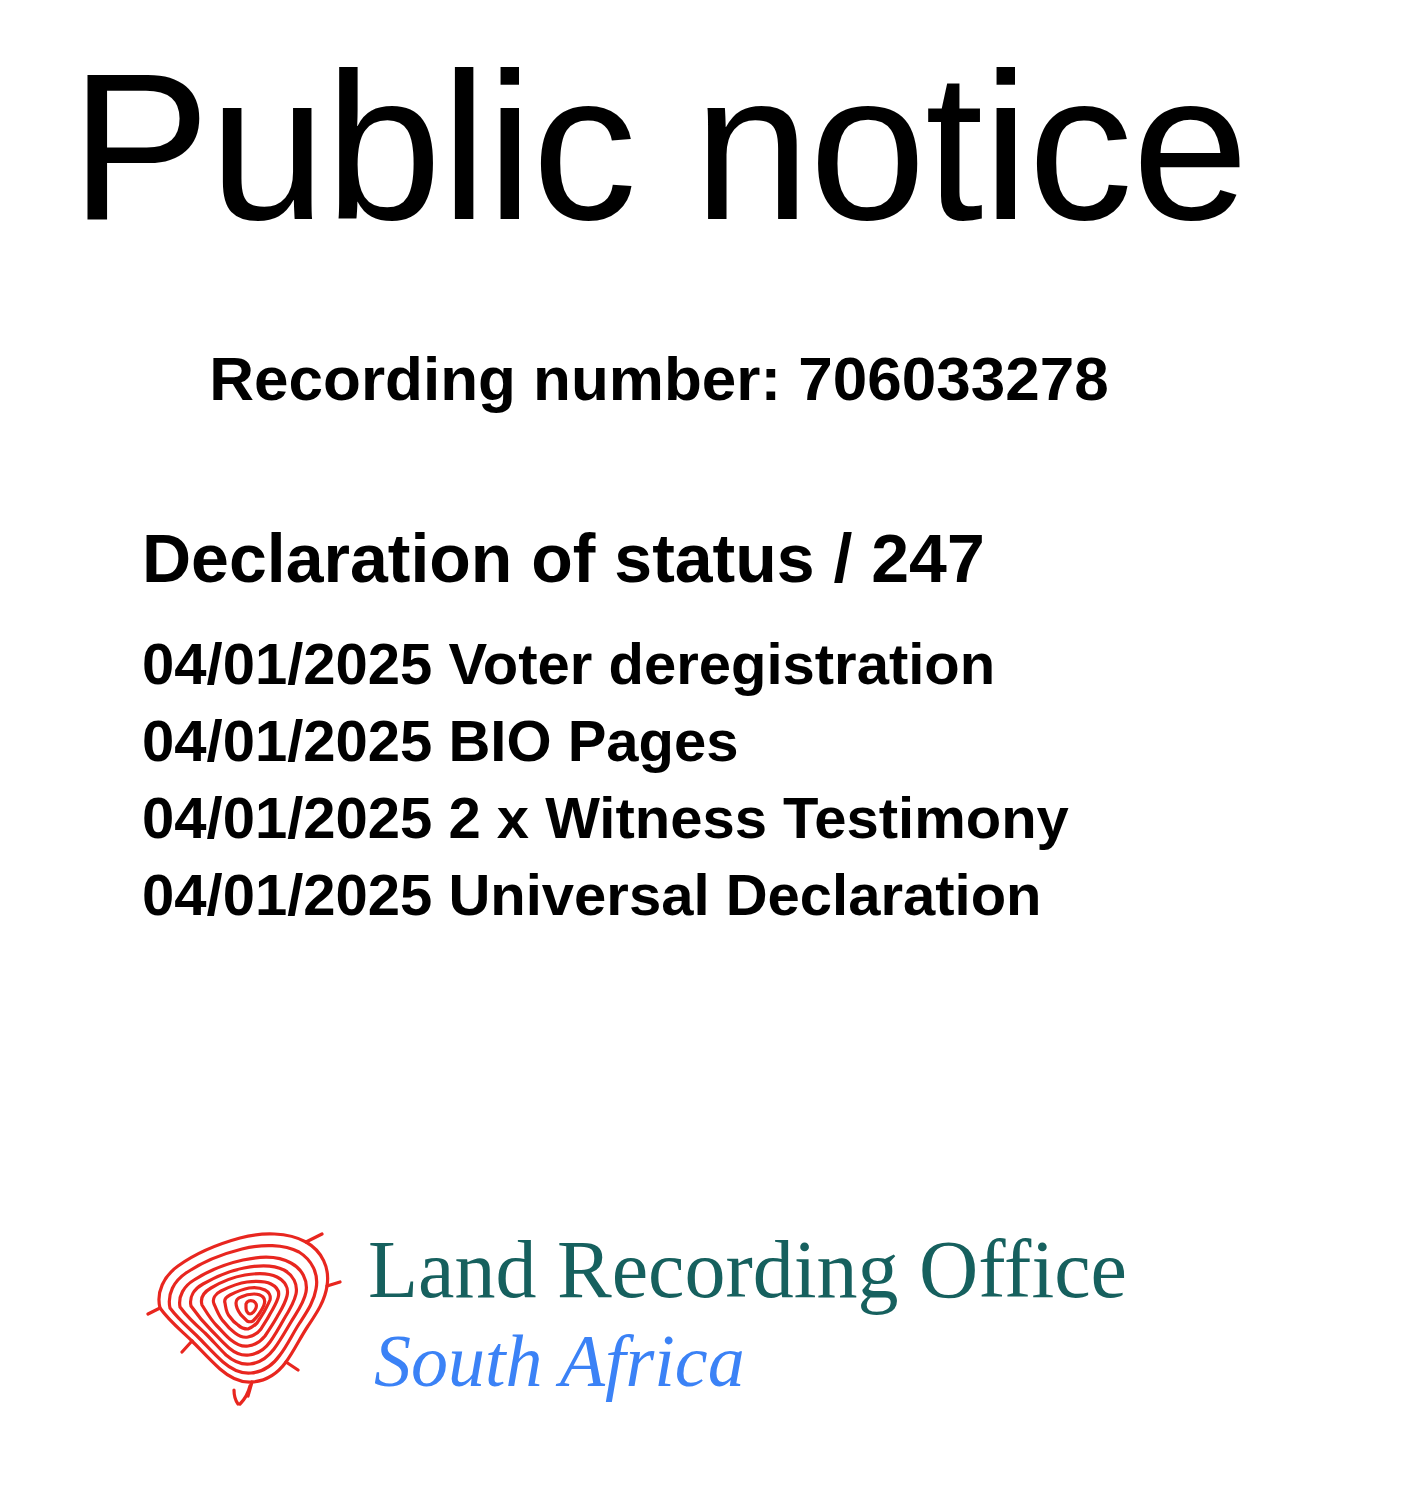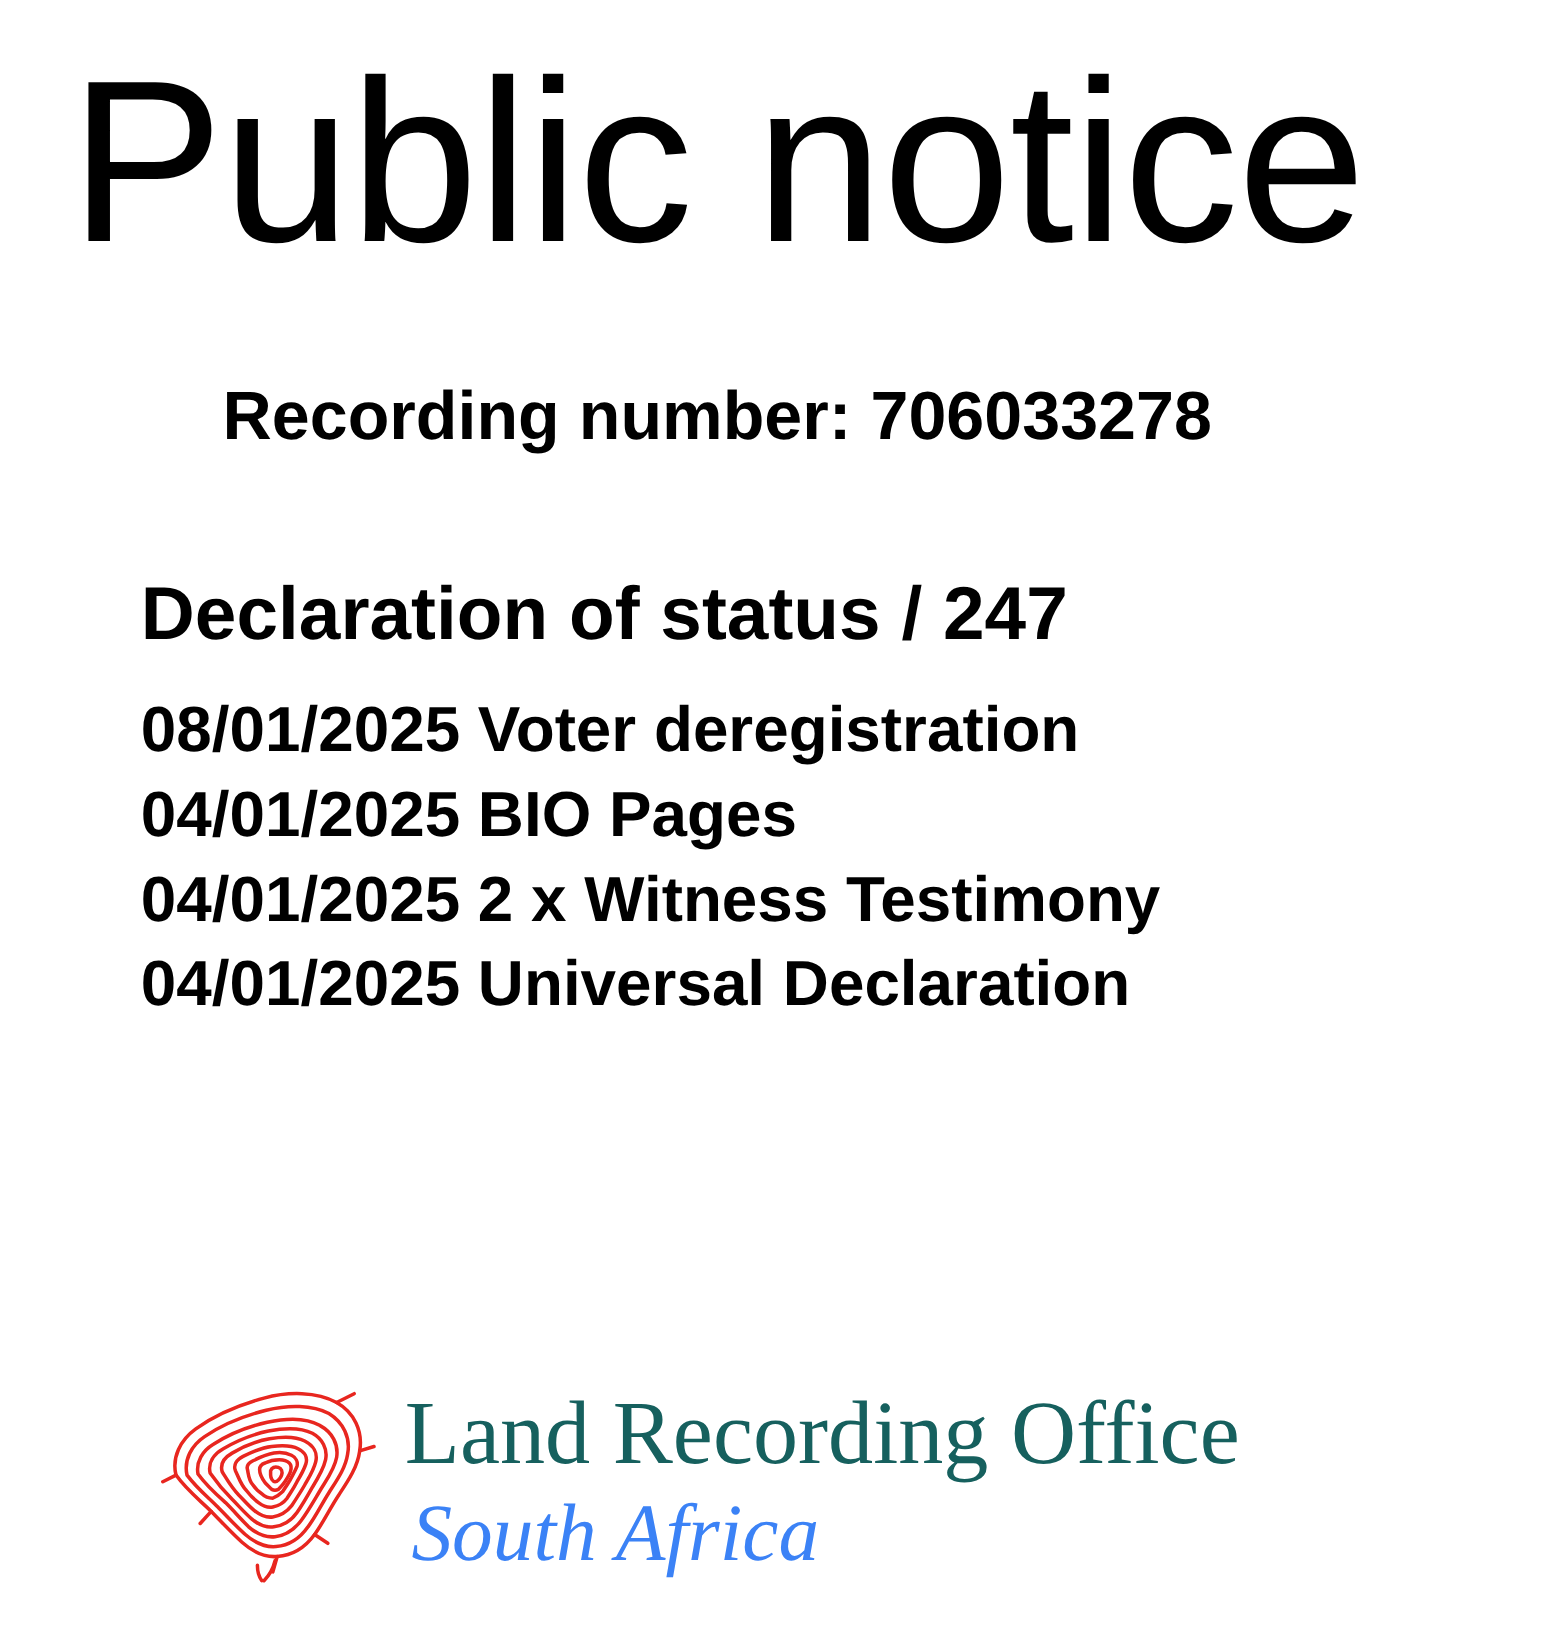--- a/index.html
+++ b/index.html
@@ -13,20 +13,21 @@
     font-family: "Liberation Sans", sans-serif;
     color: #000000;
     position: relative;
     overflow: hidden;
   }
   .notice {
     width: 1304px;
     height: 1502px;
     box-sizing: border-box;
     position: relative;
+    padding-left: 14px;
   }
   .title {
     font-size: 210px;
     font-weight: 400;
     line-height: 1.0;
     text-align: center;
     letter-spacing: -1px;
     margin: 0;
     padding-top: 42px;
     white-space: nowrap;
@@ -65,21 +66,21 @@
   }
   .entries li {
     font-size: 58px;
     font-weight: bold;
     line-height: 1.33;
     white-space: nowrap;
   }
   .footer {
     position: absolute;
     left: 130px;
-    bottom: 35px;
+    bottom: 68px;
     display: flex;
     align-items: center;
   }
   .logo-mark {
     width: 230px;
     height: 230px;
     flex: none;
     margin-right: 8px;
   }
   .logo-text {
@@ -112,21 +113,21 @@
 <div class="notice">
 
   <h1 class="title">Public notice</h1>
 
 
   <p class="recording-line">Recording number: 706033278</p>
 
   <h3 class="declaration-heading">Declaration of status / 247</h3>
 
   <ul class="entries">
-    <li>08/01/2025 Voter deregistration</li>
+    <li>04/01/2025 Voter deregistration</li>
     <li>04/01/2025 BIO Pages</li>
     <li>04/01/2025 2 x Witness Testimony</li>
     <li>04/01/2025 Universal Declaration</li>
   </ul>
 
   <div class="footer">
     <span class="logo-mark">
       <svg viewBox="0 0 230 230" width="230" height="230" aria-hidden="true">
         <g fill="none" stroke="#e8261f" stroke-width="3.2" stroke-linecap="round">
           <path d="M30 104 C26 88 34 72 48 62 C66 49 88 40 110 34 C132 28 158 28 176 38 C192 47 200 64 197 82 C195 97 186 110 178 122 C170 134 164 147 156 158 C148 169 136 177 122 178 C110 179 99 173 90 165 C80 156 71 146 62 137 C52 127 40 118 30 104 Z"></path>

